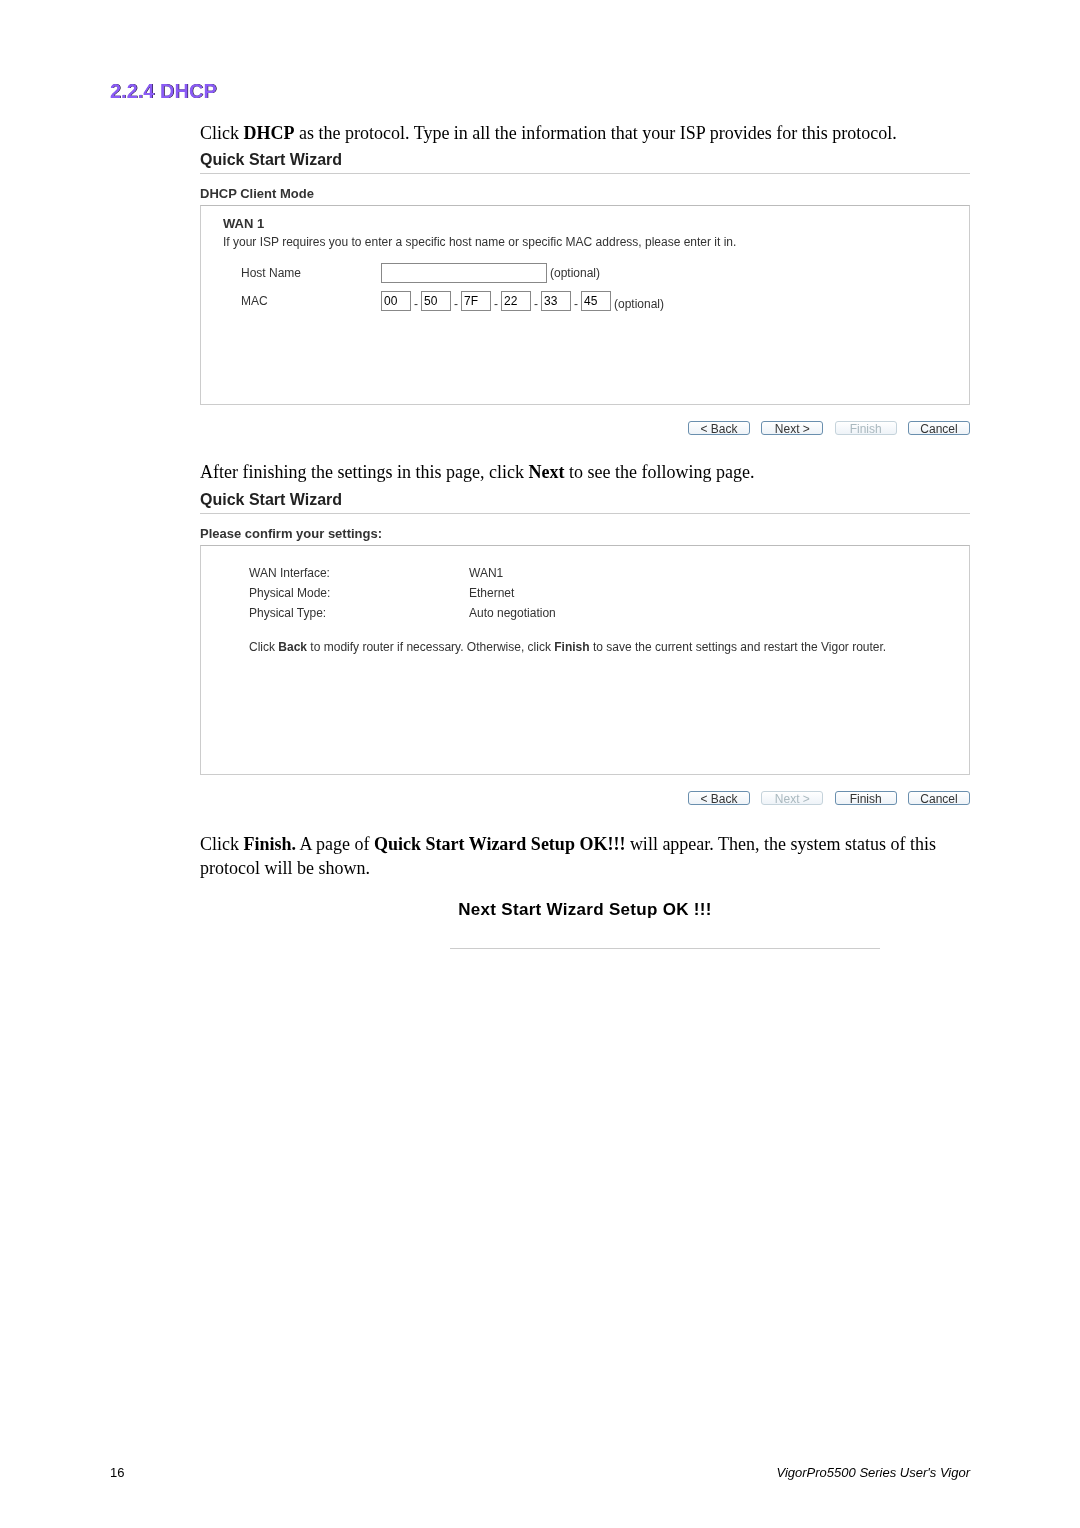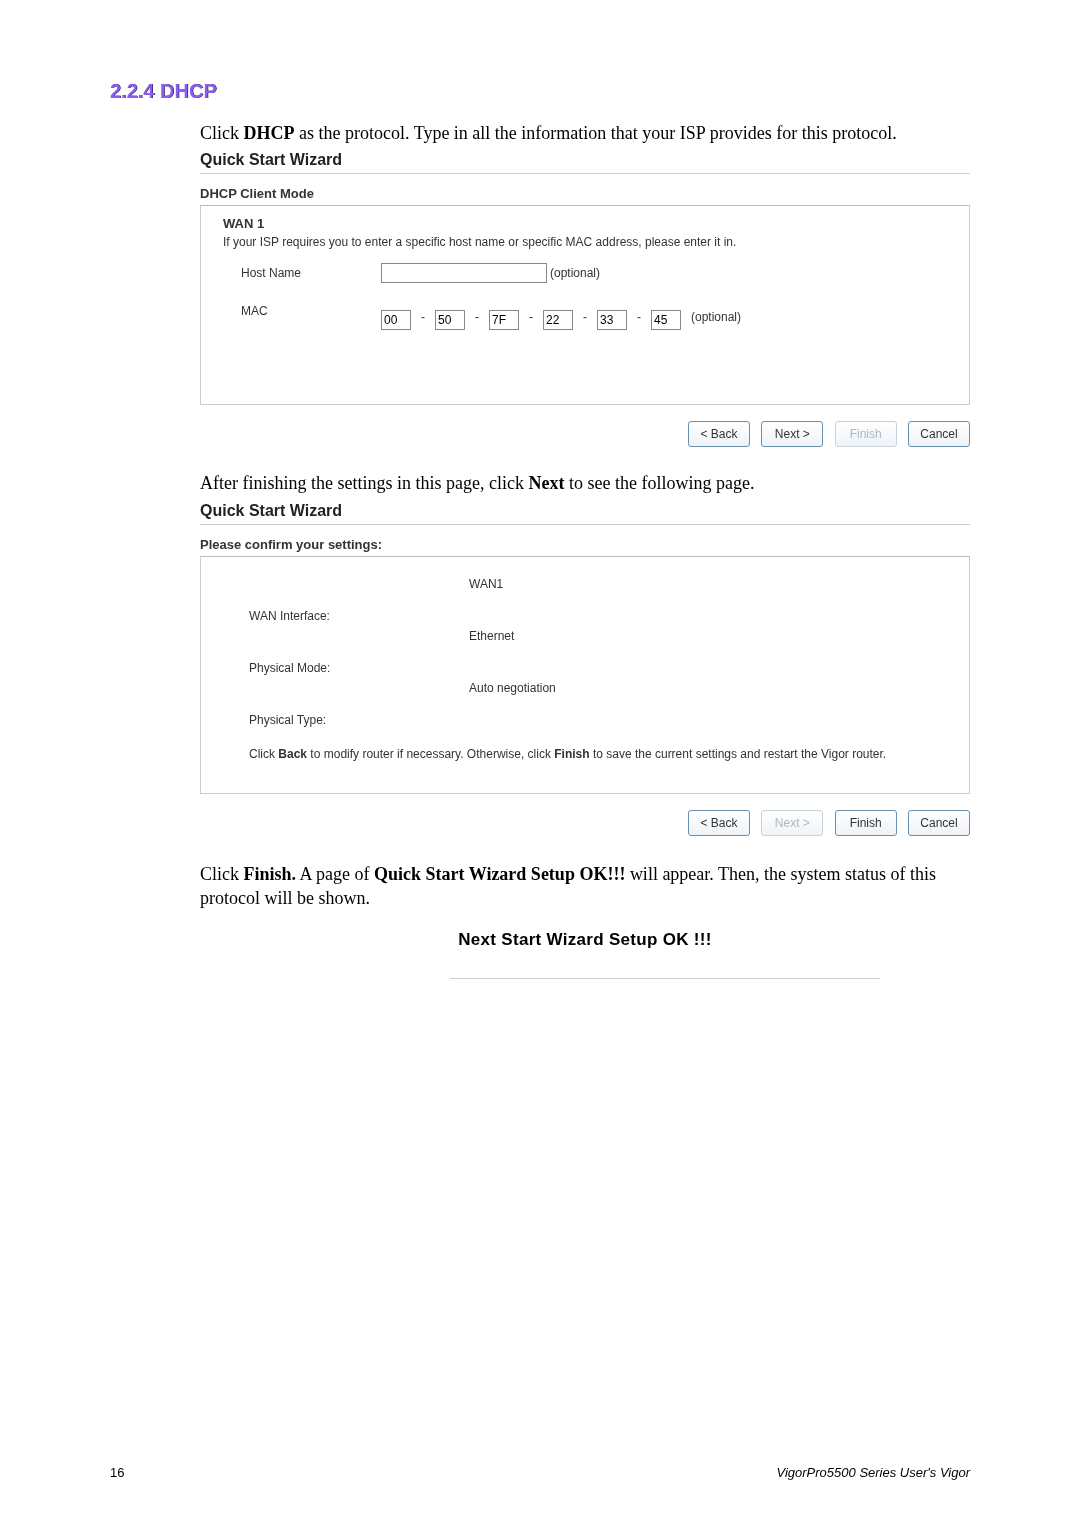--- a/index.html
+++ b/index.html
@@ -92,43 +92,42 @@
     background: #fff;
     height: 18px;
     padding: 0 2px;
     box-sizing: content-box;
   }
   .txt.host {
     width: 160px;
   }
   .mac-group {
     display: flex;
-    align-items: flex-start;
-    gap: 7px;
-    margin-top: 19px;
+    align-items: flex-end;
+    gap: 0;
   }
   .mac-box {
     width: 24px;
     text-align: left;
   }
   .dash {
     padding: 0 3px;
   }
   .opt {
     margin-left: 3px;
   }
   .button-row {
     text-align: right;
     margin-bottom: 10px;
   }
   .btn {
     font-family: Arial, sans-serif;
     font-size: 12px;
     min-width: 62px;
-    height: 26px;
+    height: 14px;
     border: 1px solid #6a8fae;
     border-radius: 3px;
     background: linear-gradient(#fff, #eef3f8);
     color: #333;
     margin-left: 8px;
     padding: 0 10px;
     cursor: pointer;
   }
   .btn.disabled {
     color: #aab9bf;
@@ -139,21 +138,20 @@
     margin-left: 30px;
     margin-top: 10px;
     font-size: 12px;
   }
   .settings-row {
     display: flex;
     margin-bottom: 6px;
   }
   .settings-label {
     width: 220px;
-    margin-top: 32px;
   }
   .note {
     margin: 18px 10px 10px 30px;
     font-size: 12px;
     line-height: 1.5;
   }
   .setup-ok {
     text-align: center;
     font-family: Verdana, Arial, sans-serif;
     font-weight: bold;

